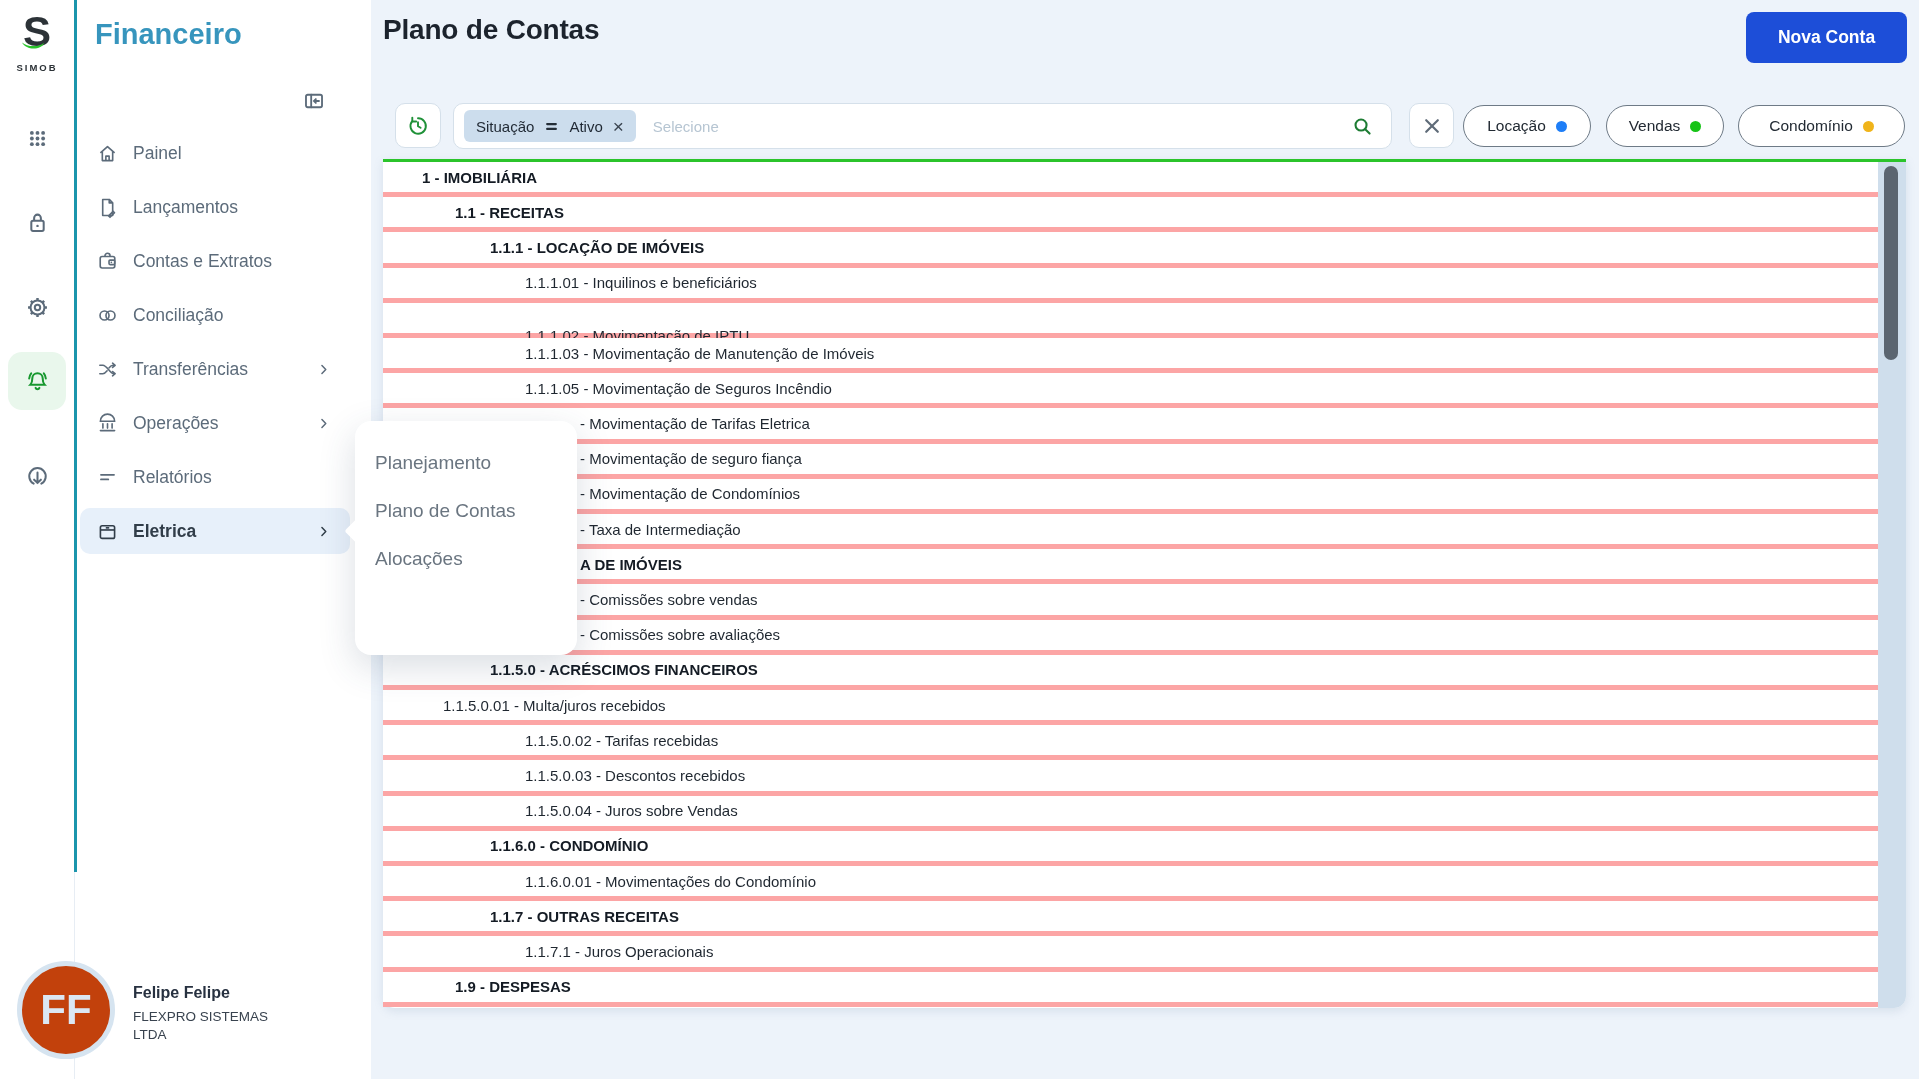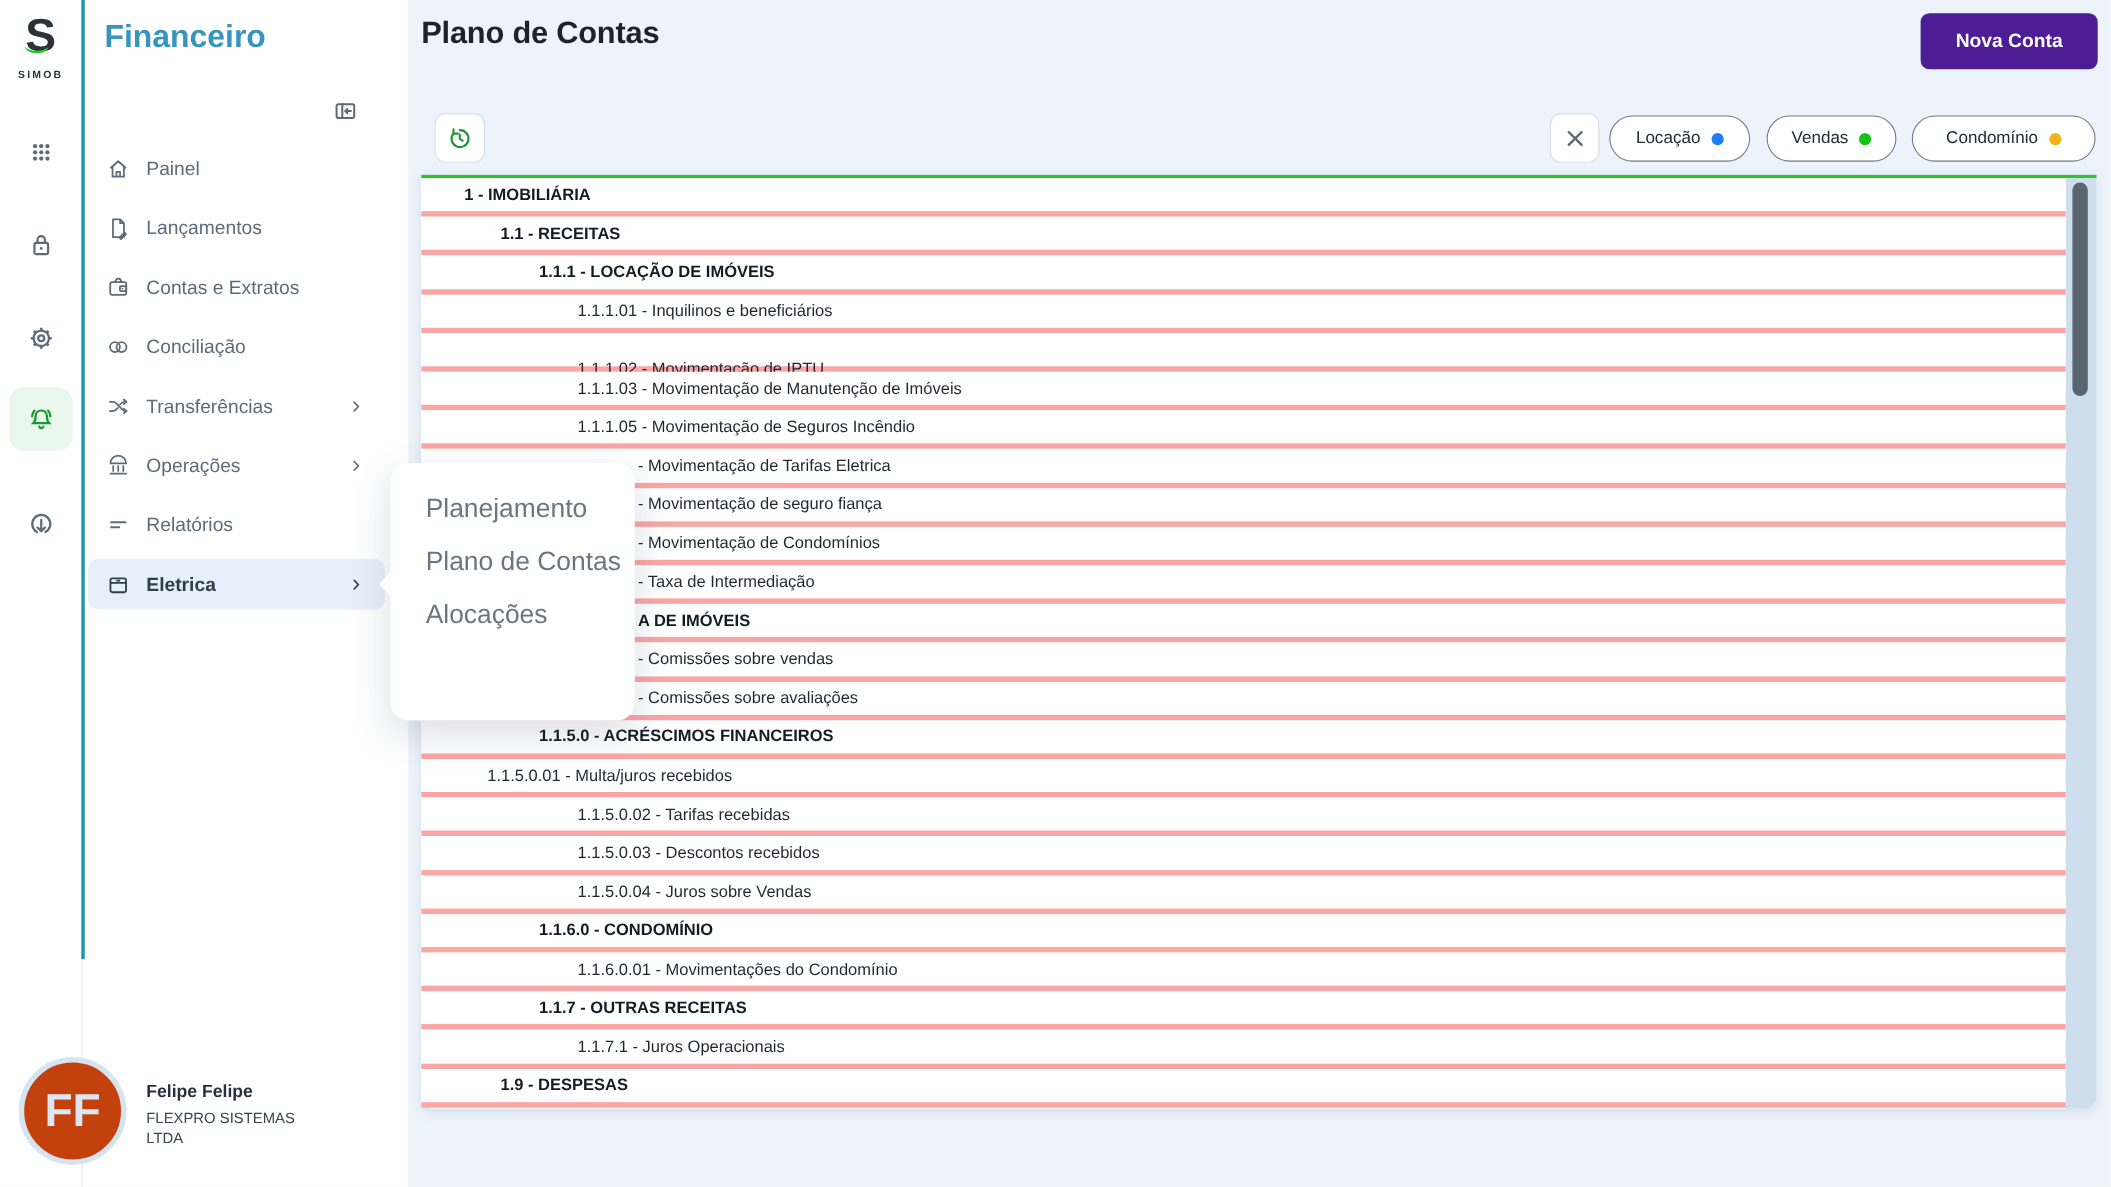--- a/index.html
+++ b/index.html
@@ -31,21 +31,21 @@
   .nav-item.active{background:#e7f0fa;color:#313d49;font-weight:bold}
 
   
   .avatar{position:absolute;left:17px;top:961px;width:98px;height:98px;border-radius:50%;border:5px solid #d6e4f0;background:#c2410c;display:flex;align-items:center;justify-content:center;color:#dbe7f3;font-size:42px;font-weight:bold;z-index:40}
   .user-name{position:absolute;left:133px;top:984px;font-size:16px;font-weight:bold;color:#273140;z-index:40}
   .user-company{position:absolute;left:133px;top:1008px;width:150px;font-size:13.5px;line-height:18px;color:#39434f;z-index:40}
 
   
   .main{position:absolute;left:371px;top:0;right:0;height:100%}
   .page-title{position:absolute;left:12px;top:14px;font-size:28px;font-weight:800;color:#1c232d;letter-spacing:-.2px}
-  .new-btn{position:absolute;left:1375px;top:12px;width:161px;height:51px;background:#4c1d95;border:none;border-radius:8px;color:#fff;font-size:17.5px;font-weight:bold;cursor:pointer}
+  .new-btn{position:absolute;left:1375px;top:12px;width:161px;height:51px;background:#1d4ed8;border:none;border-radius:8px;color:#fff;font-size:17.5px;font-weight:bold;cursor:pointer}
 
   
   .tool-sq{position:absolute;top:103px;height:45px;background:#fff;border:1px solid #d5e0ea;border-radius:10px;display:flex;align-items:center;justify-content:center;cursor:pointer}
   .history-btn{left:24px;width:46px;color:#1f9138}
   .clear-btn{left:1038px;width:45px;color:#5f6b78}
   .filter-input{position:absolute;left:82px;top:103px;width:939px;height:46px;background:#fff;border:1px solid #d5e0ea;border-radius:10px;display:flex;align-items:center;padding:0 48px 0 10px;cursor:text}
   .chip{height:32px;background:#ccdded;border-radius:6px;display:flex;align-items:center;gap:10px;padding:0 12px;font-size:15px;color:#1f2833;cursor:default}
   .chip .eq{width:15px;height:15px;color:#242e38}
   .chip-x{font-size:19px;color:#3a4450;cursor:pointer;line-height:1}
   .placeholder{margin-left:17px;font-size:15px;color:#b6c5d2}
@@ -57,21 +57,21 @@
   .table{position:absolute;left:12px;top:159px;width:1523px;height:849px;background:#fff;border-radius:0 0 12px 12px;box-shadow:0 3px 10px rgba(110,140,170,.18)}
   .table-green{position:absolute;top:0;left:0;width:100%;height:3px;background:#2bc42b}
   .trow{position:absolute;left:0;width:1495px;height:35.2px;border-bottom:5px solid #fca5a5;display:flex;align-items:center;font-size:15px;color:#1f2730;background:#fff;cursor:pointer}
   .trow.bold span{font-weight:bold;color:#141b24}
   .scroll-track{position:absolute;top:3px;right:0;width:28px;height:846px;background:#cfdeec;border-bottom-right-radius:12px}
   .scroll-thumb{position:absolute;left:1501px;top:7px;width:14px;height:194px;border-radius:7px;background:#5b6570;cursor:grab}
 
   
   .flyout{position:absolute;left:355px;top:421px;width:222px;height:234px;background:#fff;border-radius:16px;box-shadow:0 12px 36px rgba(50,70,100,.18);z-index:60;padding-top:18px}
   .fly-arrow{position:absolute;left:-7px;top:101px;width:18px;height:18px;background:#fff;transform:rotate(45deg);border-radius:3px}
-  .fly-item{height:48px;display:flex;align-items:center;padding-left:32px;font-size:24px;color:#6a7580;cursor:pointer}
+  .fly-item{height:48px;display:flex;align-items:center;padding-left:20px;font-size:19px;color:#6a7580;cursor:pointer}
 </style>
 </head>
 <body>
 
 <svg class="sym" xmlns="http://www.w3.org/2000/svg">
 <defs>
 <symbol id="i-grid" viewBox="0 0 24 24">
         <g fill="currentColor">
           <circle cx="7" cy="7" r="1.7"></circle>
           <circle cx="12" cy="7" r="1.7"></circle>
@@ -317,20 +317,34 @@
   <main class="main">
     <h1 class="page-title">Plano de Contas</h1>
     <button class="new-btn">Nova Conta</button>
 
     <button class="tool-sq history-btn">
       <svg class="ic">
           <use href="#i-history"></use>
         </svg>
     </button>
 
+    <div class="filter-input">
+      <div class="chip">
+        <span>Situação</span>
+        <svg class="eq" width="15" height="15">
+            <use href="#i-equals"></use>
+          </svg>
+        <span>Ativo</span>
+        <span class="chip-x">×</span>
+      </div>
+      <span class="placeholder">Selecione</span>
+      <svg class="ic search-ic">
+          <use href="#i-search"></use>
+        </svg>
+    </div>
 
     <button class="tool-sq clear-btn">
       <svg class="ic">
           <use href="#i-close"></use>
         </svg>
     </button>
 
     <div>
         <button class="pill" style="left: 1092px; width: 128px;">
           <span>Locação</span>

